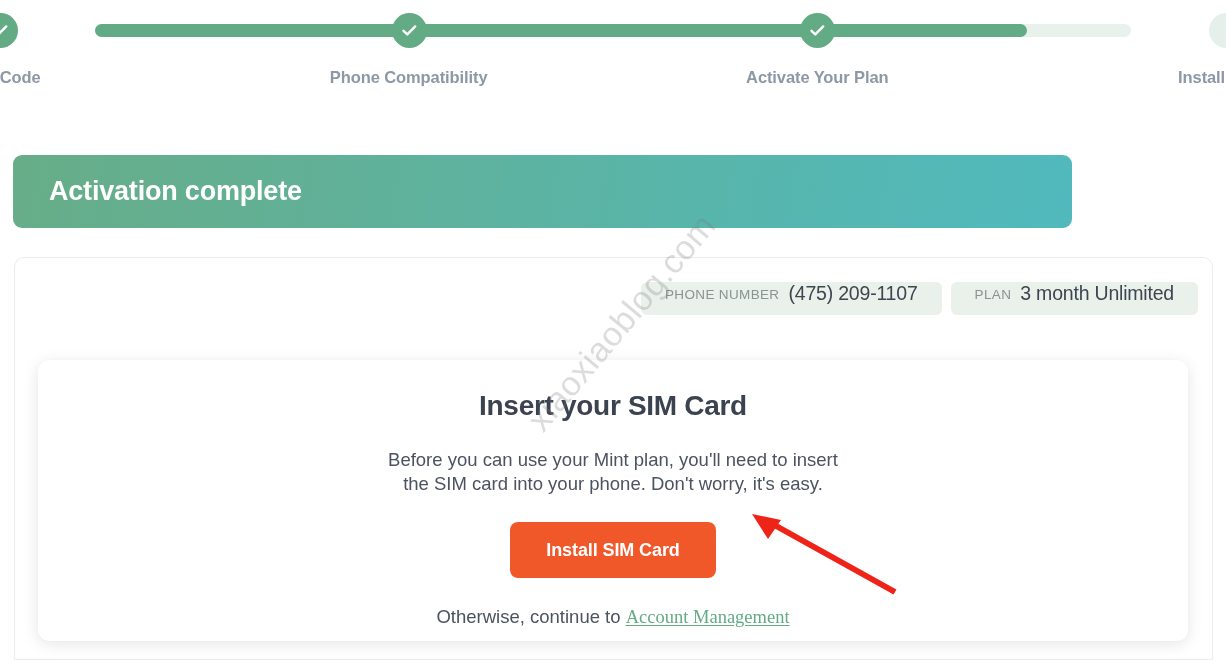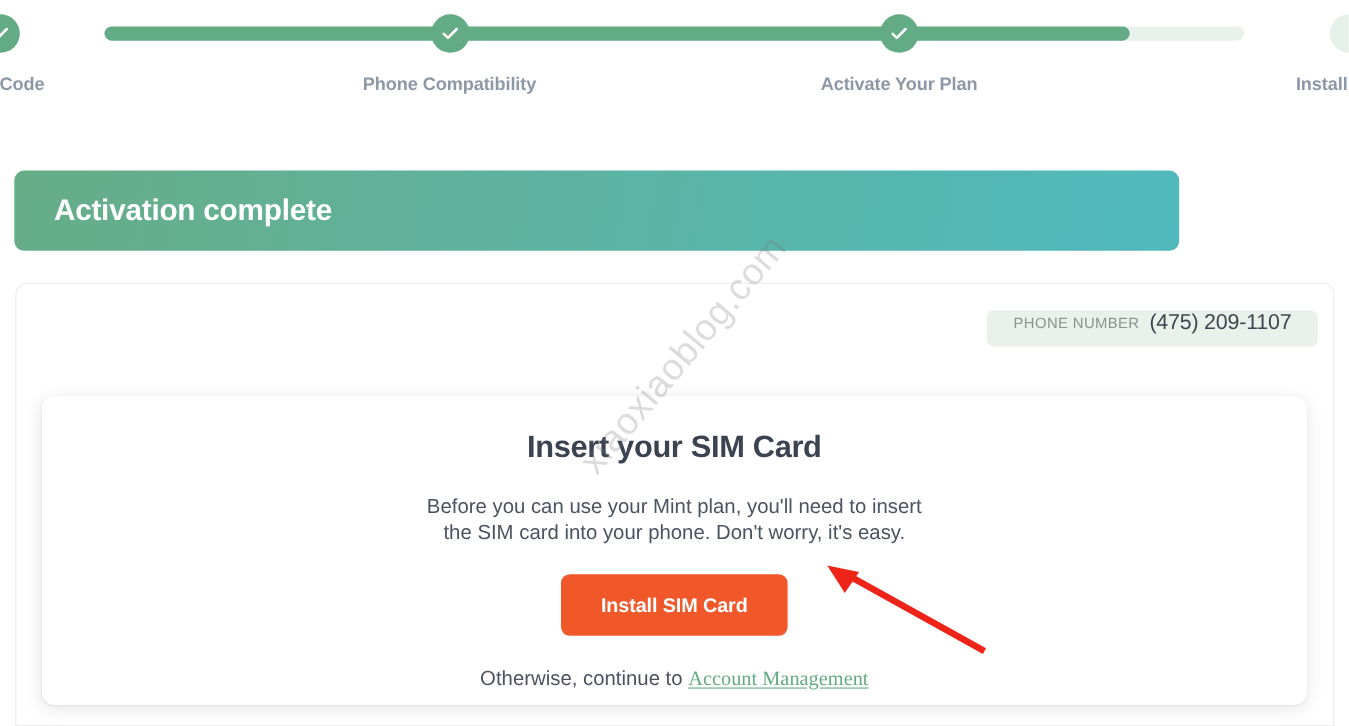--- a/index.html
+++ b/index.html
@@ -280,20 +280,24 @@
 <div id="banner">
   <div id="banner-title">Activation complete</div>
 </div>
 
 <div id="outer-card">
   <div id="badge-row">
       <div class="badge" style="background: rgb(233, 241, 234);">
         <span class="badge-key">PHONE NUMBER</span>
         <span class="badge-val">(475) 209-1107</span>
       </div>
+      <div class="badge" style="background: rgb(233, 241, 234);">
+        <span class="badge-key">PLAN</span>
+        <span class="badge-val">3 month Unlimited</span>
+      </div>
     </div>
 </div>
 
 <div id="inner-card">
   <div id="sim-title">Insert your SIM Card</div>
   <div id="sim-desc">
     <span>Before you can use your Mint plan, you'll need to insert</span><br>
     <span>the SIM card into your phone. Don't worry, it's easy.</span>
   </div>
   <button id="install-btn" style="background: rgb(240, 88, 42);">Install SIM Card</button>

